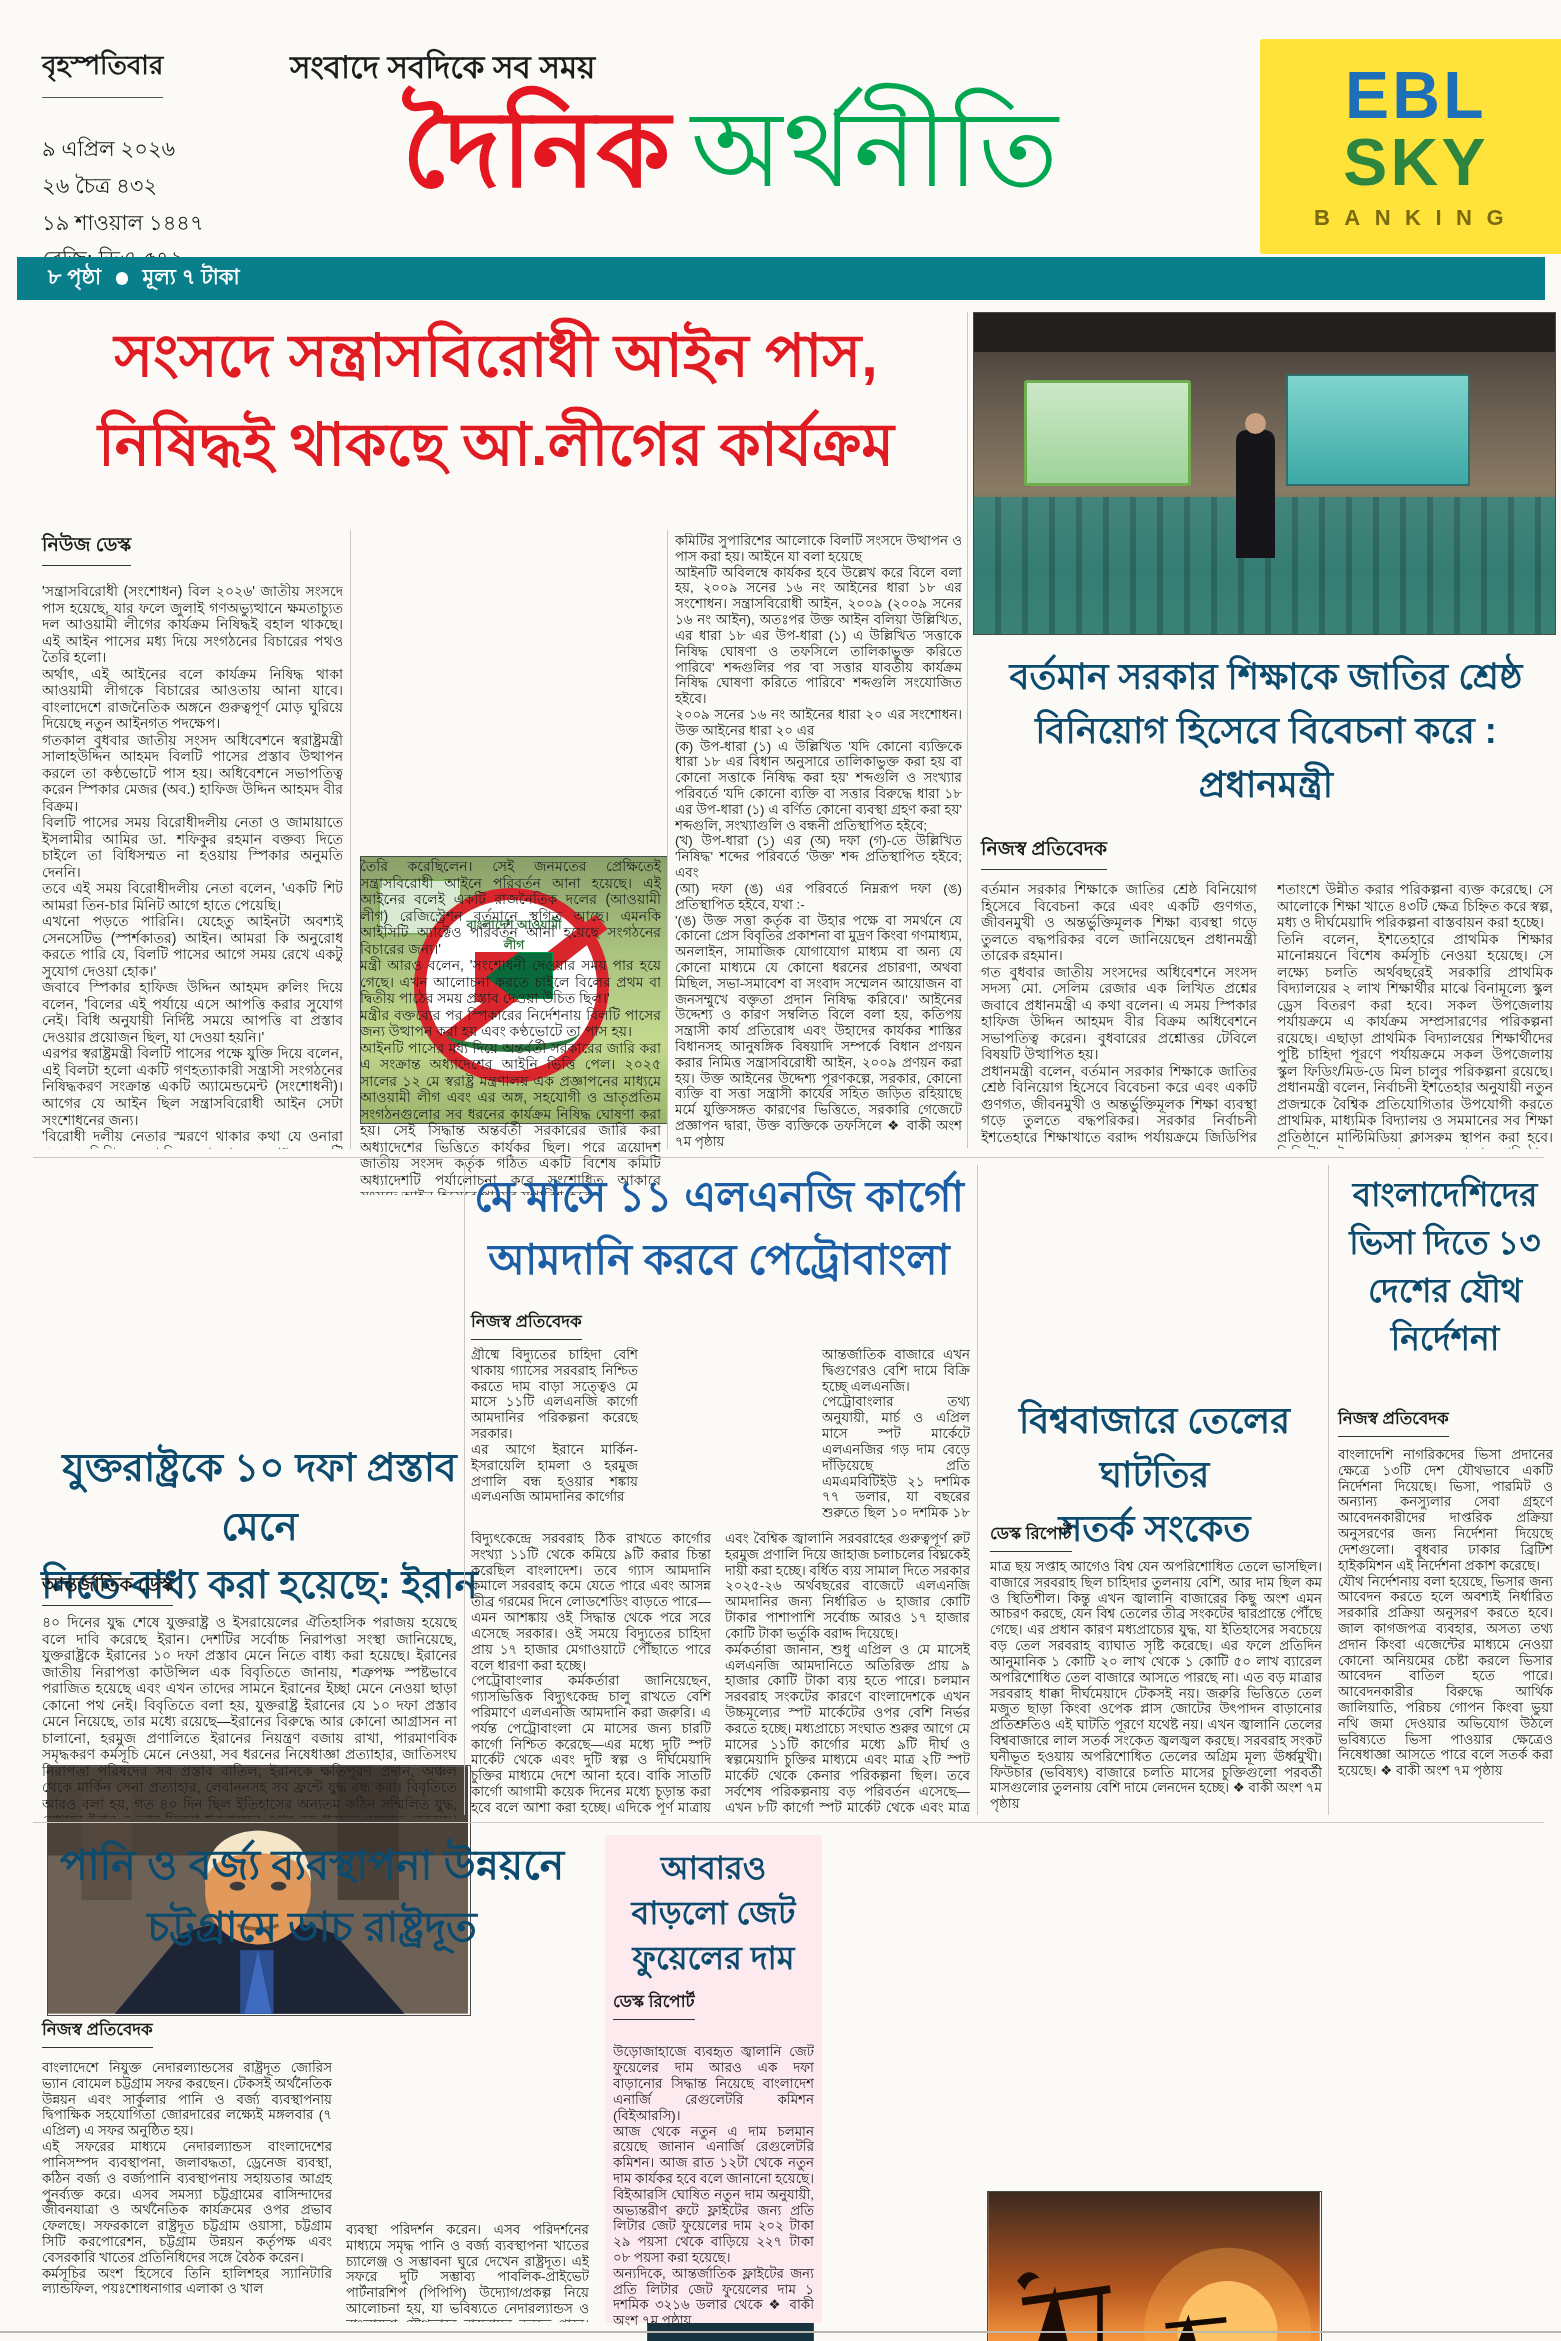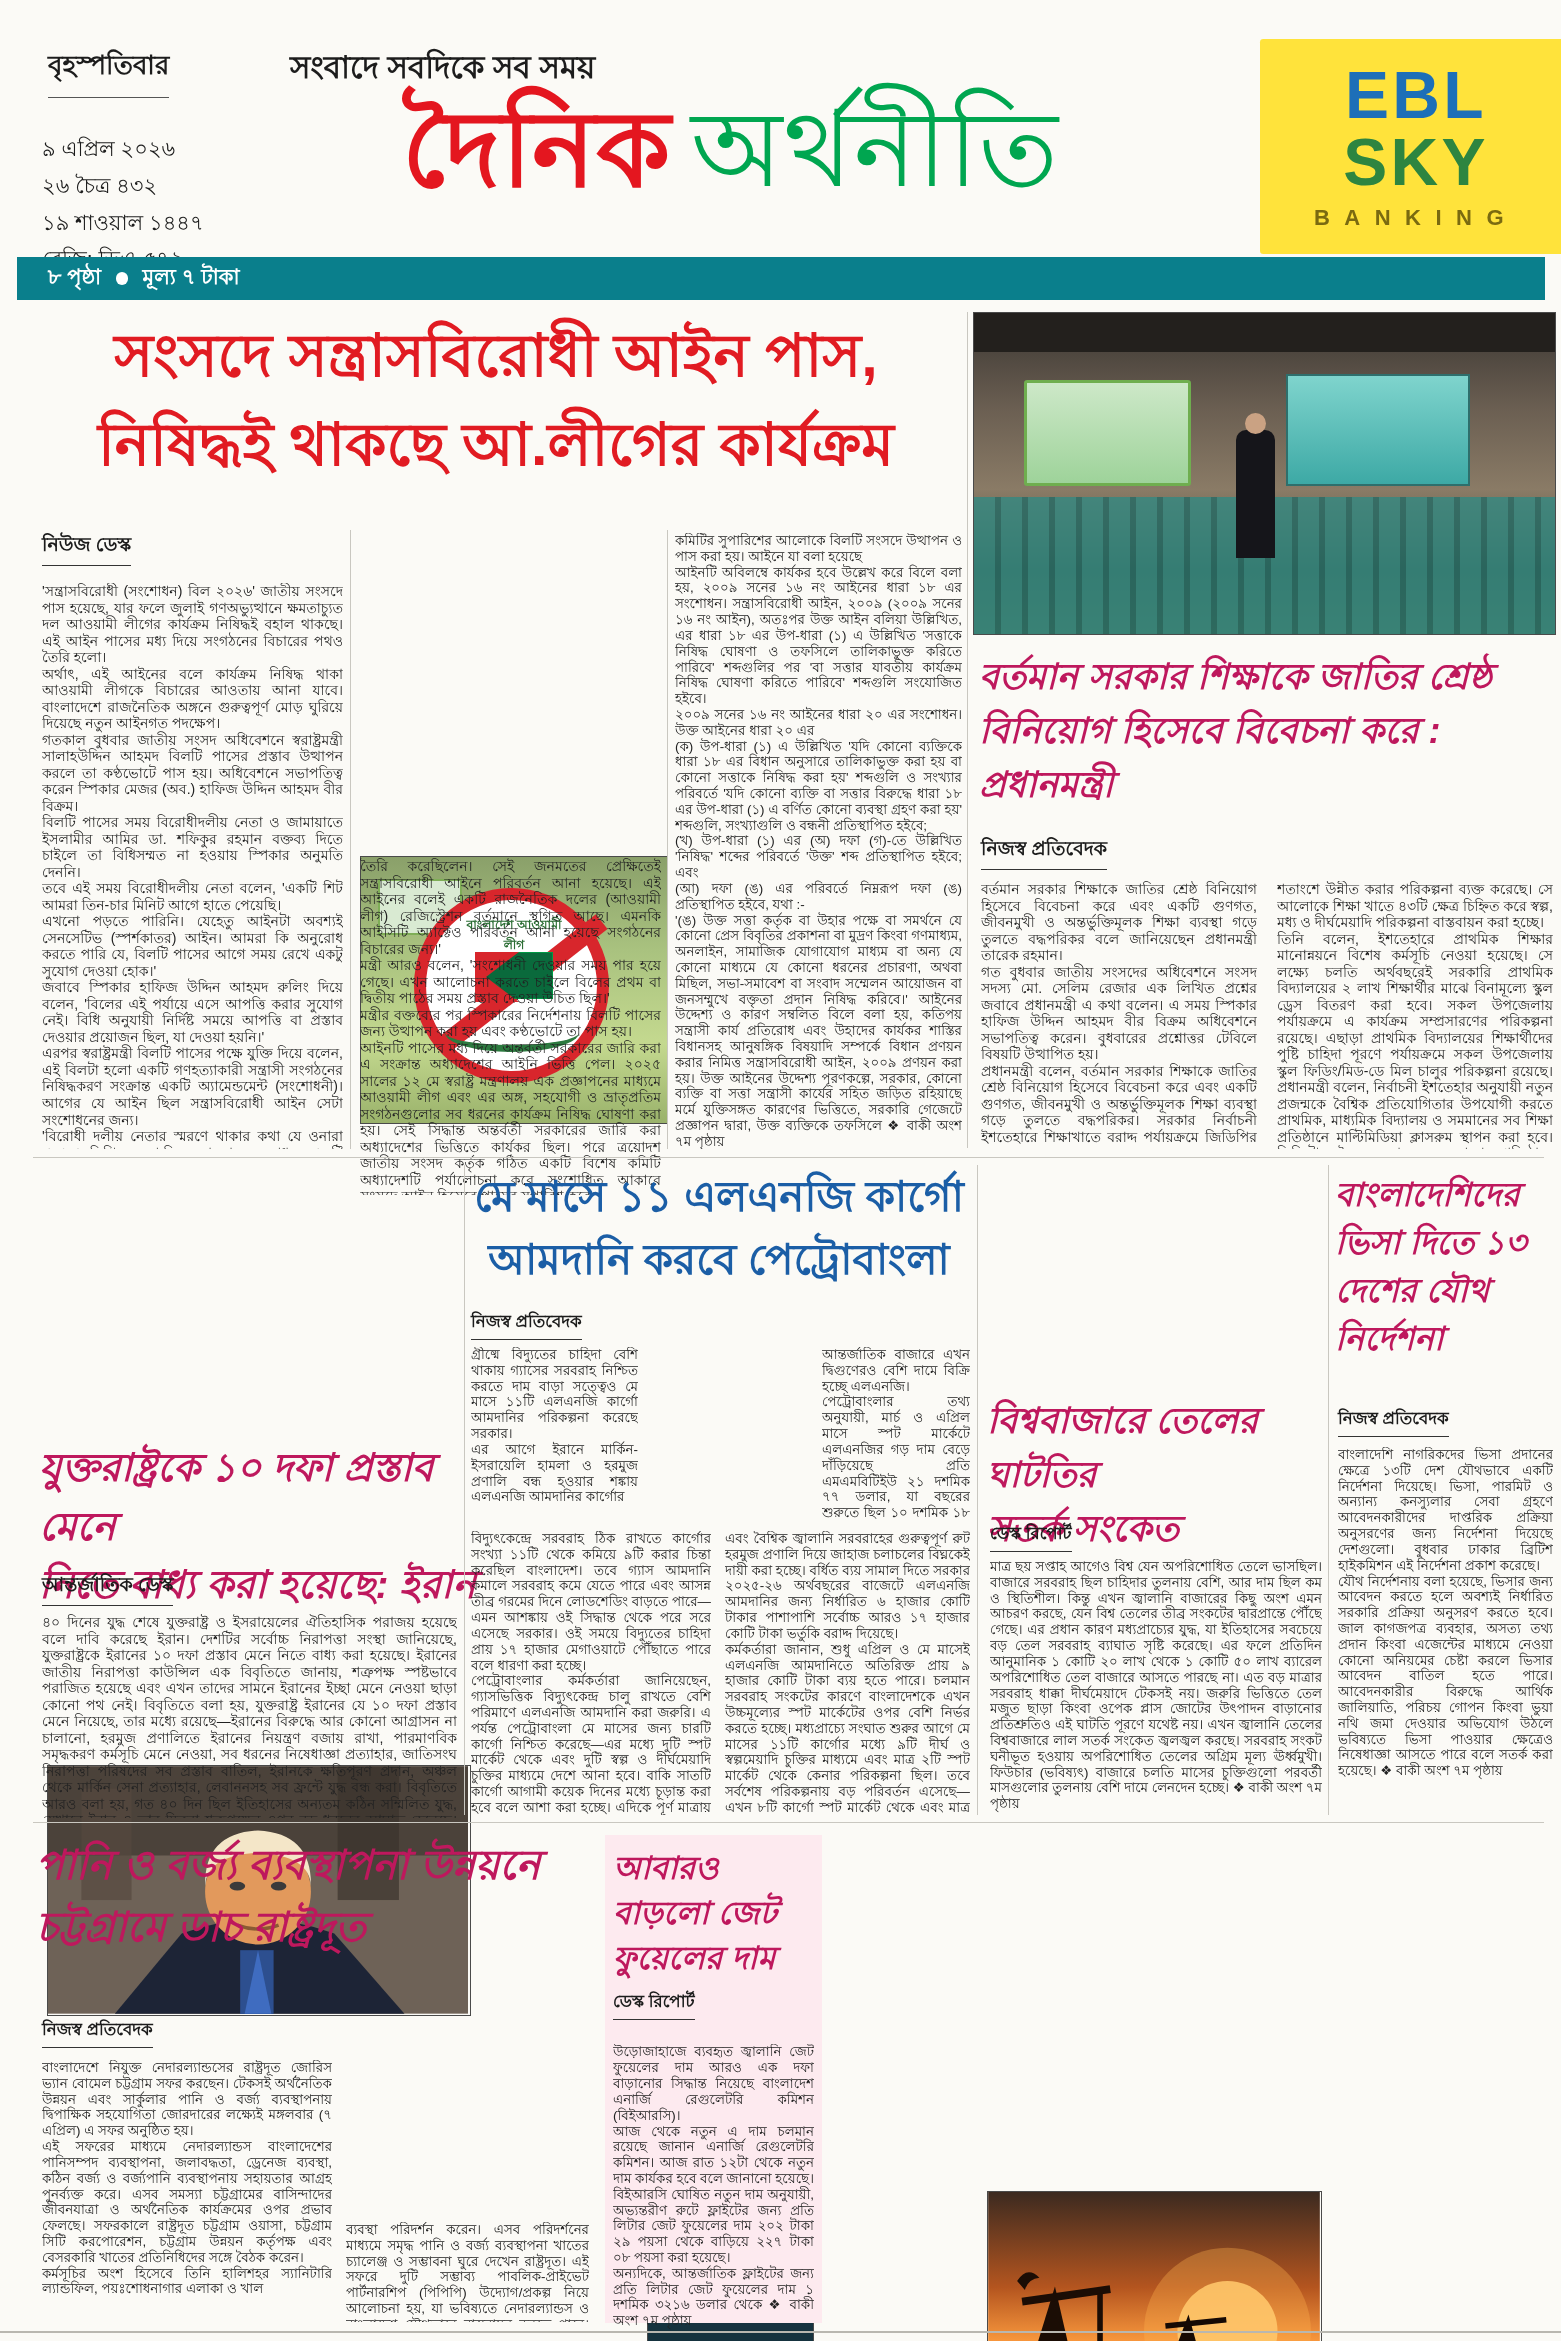--- a/index.html
+++ b/index.html
@@ -13,36 +13,36 @@
   .hline{height:1.1px;background:#c9c7c0;}
   .imgbox{border:1.7px solid #4a4a4a;overflow:hidden;position:relative;}
   
   .mast-red{color:#e4161f;font-size:106px;font-weight:800;letter-spacing:1.1px;}
   .mast-green{color:#00a650;font-size:106px;font-weight:400;letter-spacing:1.1px;}
   .tealbar{background:#0a7f8c;color:#fff;display:flex;align-items:center;gap:14.5px;padding-left:31px;
            font-size:21px;font-weight:bold;}
   .dot{width:12.3px;height:12.3px;border-radius:50%;background:#fff;display:inline-block;}
   
   .main-head{color:#e11b22;font-weight:800;font-size:59px;line-height:1.5;text-align:center;}
-  .black-head{color:#be185d;font-weight:800;font-style:italic;}
+  .black-head{color:#0c4a6e;font-weight:800;text-align:center;}
   .blue-head{color:#1b5ea6;font-weight:800;text-align:center;}
   
   .ebl{background:#ffe33b;border-radius:3.3px;display:flex;flex-direction:column;align-items:center;justify-content:center;}
   .ebl .l1{color:#1d6fb8;font-size:66px;font-weight:800;letter-spacing:3.3px;line-height:1.0;}
   .ebl .l2{color:#2e8540;font-size:66px;font-weight:800;letter-spacing:3.3px;line-height:1.05;}
   .ebl .l3{color:#7a6a10;font-size:22px;font-weight:600;letter-spacing:14.5px;margin-top:7.8px;}
   .pinkart{background:#fdeaef;padding:11px 8px;}
 </style>
 </head>
 <body>
 
 <div id="page">
 
   <div class="abs" style="left:42px;top:45px;">
-    <div style="font-size:26px;font-weight:bold;border-bottom:1.7px solid #555;padding-bottom:7.8px;margin-left:6px;">বৃহস্পতিবার</div>
+    <div style="font-size:26px;font-weight:bold;border-bottom:1.7px solid #555;padding-bottom:7.8px;">বৃহস্পতিবার</div>
   </div>
   <div class="abs" style="left:42px;top:131px;font-size:21px;line-height:1.75;">
     <div>৯ এপ্রিল ২০২৬</div>
     <div>২৬ চৈত্র ৪৩২</div>
     <div>১৯ শাওয়াল ১৪৪৭</div>
     <div>রেজি: ডিএ-৫৭২</div>
   </div>
 
   <div class="abs" style="left:290px;top:43px;font-size:31px;font-weight:800;">সংবাদে সবদিকে সব সময়</div>
 

